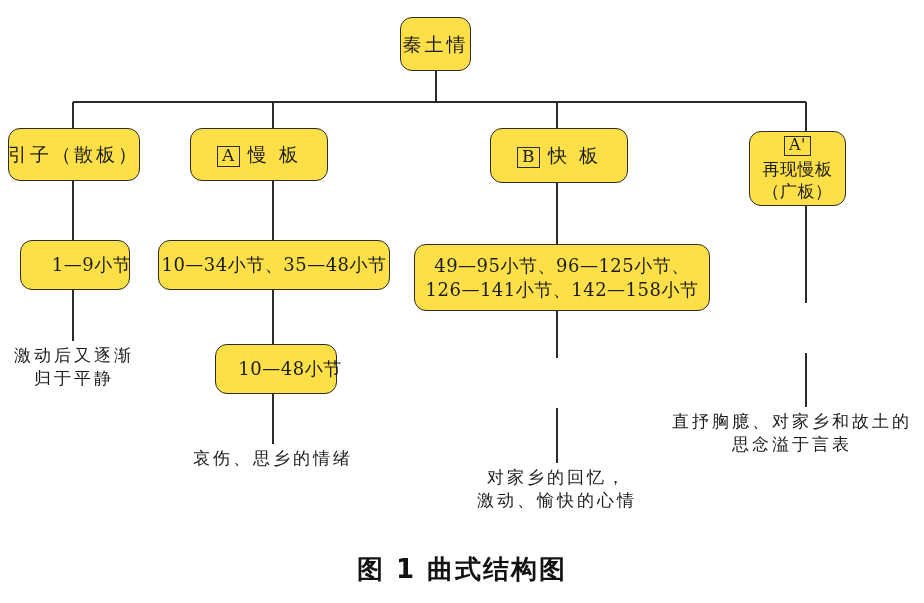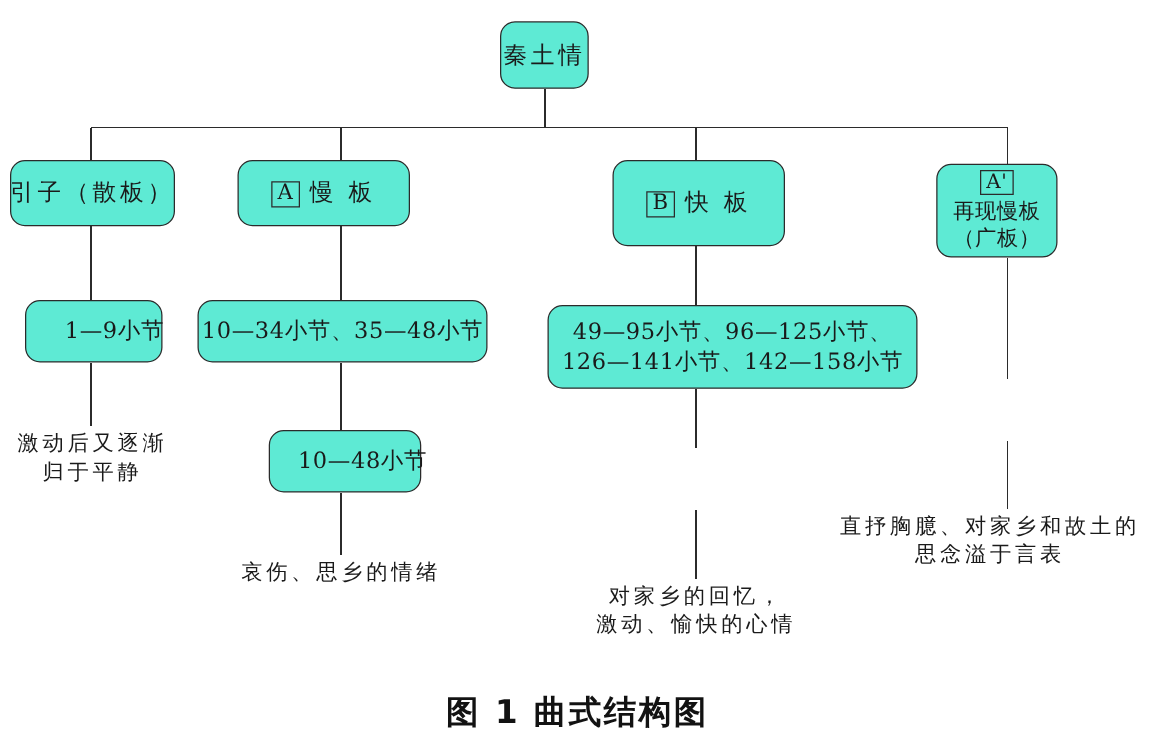--- a/index.html
+++ b/index.html
@@ -15,21 +15,21 @@
 
   
   #wires{position:absolute;left:0;top:0;width:924px;height:603px;}
 
   
   .node{
     position:absolute;
     box-sizing:border-box;
     border:1.4px solid #2b2b2b;
     border-radius:12px;
-    background:#5eead4;
+    background:#fde047;
     display:flex;
     flex-direction:column;
     align-items:center;
     justify-content:center;
     text-align:center;
     line-height:1.28;
     letter-spacing:0.5px;
     z-index:2;
   }
   .node .ln{display:block;white-space:nowrap;}
@@ -58,26 +58,26 @@
   }
   .chip.stacked{margin-right:0;margin-bottom:3px;font-size:16px;}
 
   .cjk{letter-spacing:3px;}
 
   
   #n-title{left:400px;top:17px;width:71px;height:54px;font-size:19px;}
 
   #n-yinzi{left:8px;top:128px;width:132px;height:53px;font-size:19px;}
   #n-a{left:190px;top:128px;width:138px;height:53px;font-size:19px;}
-  #n-b{left:490px;top:128px;width:138px;height:69px;font-size:19px;}
+  #n-b{left:490px;top:128px;width:138px;height:55px;font-size:19px;}
   #n-aprime{left:749px;top:131px;width:97px;height:75px;font-size:17px;padding-top:2px;}
 
   #n-m1{left:20px;top:240px;width:110px;height:50px;font-size:18px;padding-left:33px;}
   #n-m2{left:158px;top:240px;width:232px;height:50px;font-size:18px;}
-  #n-m3{left:414px;top:244px;width:296px;height:67px;font-size:18px;margin-left:24px;}
+  #n-m3{left:414px;top:244px;width:296px;height:67px;font-size:18px;}
   #n-m4{left:723px;top:303px;width:136px;height:50px;font-size:18px;}
 
   #n-m5{left:215px;top:344px;width:122px;height:50px;font-size:18px;padding-left:28px;}
   #n-m6{left:489px;top:358px;width:130px;height:50px;font-size:18px;}
 
   #t-yinzi{left:4px;top:344px;width:140px;font-size:17px;}
   #t-a{left:178px;top:447px;width:190px;font-size:17px;}
   #t-b{left:452px;top:466px;width:210px;font-size:17px;}
   #t-aprime{left:664px;top:410px;width:256px;font-size:17px;}
 

